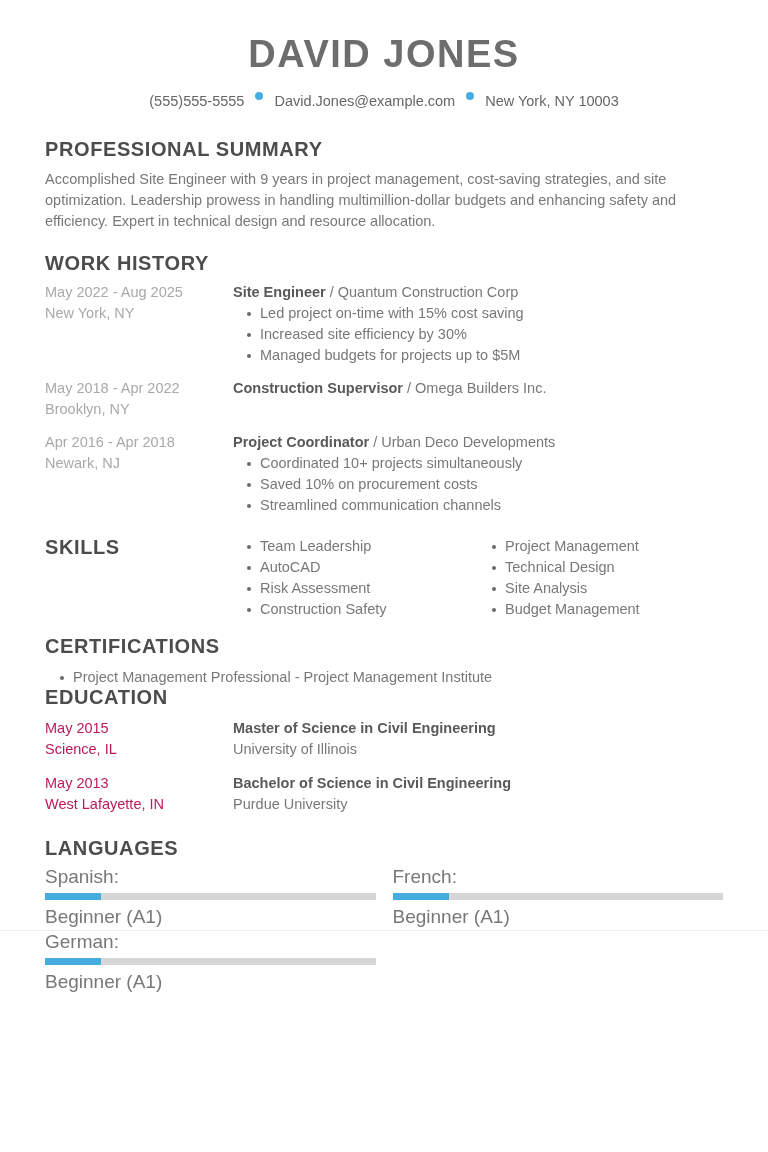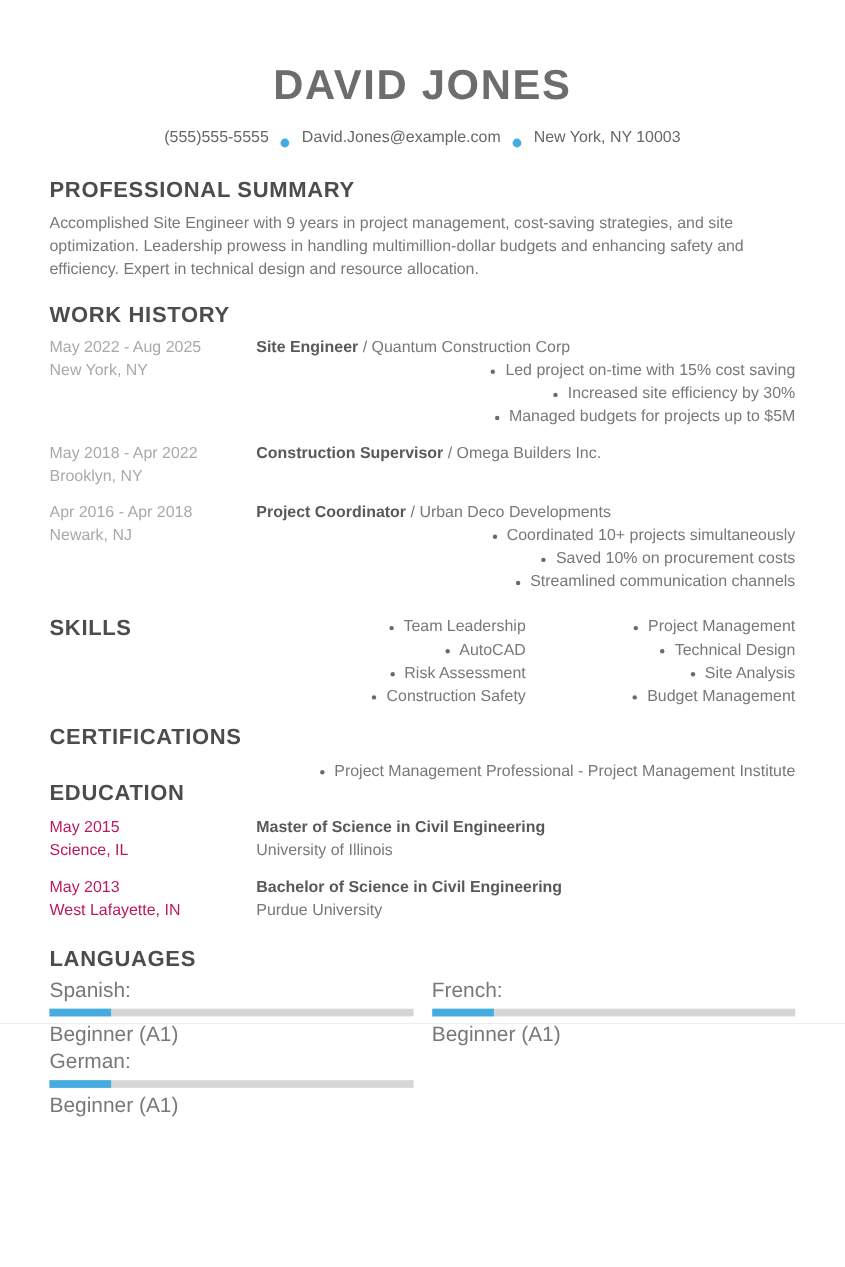--- a/index.html
+++ b/index.html
@@ -6,41 +6,41 @@
   html, body { background: #ffffff; }
   body {
     width: 768px; height: 1152px;
     font-family: "Liberation Sans", sans-serif;
     position: relative;
     overflow: hidden;
     color: #787878;
   }
   .page {
     width: 768px; height: 936px;
-    padding: 56px 45px 0 45px;
+    padding: 32px 45px 0 45px;
     position: relative;
     background: #ffffff;
   }
   .page-edge {
     position: absolute; left: 0; right: 0; bottom: 5px;
     border-top: 1px solid #ededed;
   }
 
   
   .name {
     text-align: center;
     font-size: 38px;
     font-weight: bold;
     letter-spacing: 1.5px;
     color: #6d6d6d;
     line-height: 44px;
   }
   .contact {
     margin-top: 16px;
-    display: flex; justify-content: center; align-items: flex-end;
+    display: flex; justify-content: center; align-items: flex-start;
     gap: 11px;
     font-size: 14.5px;
     color: #666666;
     line-height: 18px;
   }
   .dot-sep {
     width: 8px; height: 8px; border-radius: 50%;
     background: #45ace0;
     flex: 0 0 auto;
   }
@@ -68,21 +68,21 @@
   .job-row {
     display: grid;
     grid-template-columns: 188px 1fr;
     margin-bottom: 12px;
   }
   .job-meta { color: #a9a9a9; font-size: 14.5px; line-height: 21px; }
   .job-body { font-size: 14.5px; line-height: 21px; }
   .job-titleline { line-height: 21px; color: #787878; }
   .job-title, .edu-degree { font-weight: bold; color: #595959; }
   .bullet-list { list-style: none; padding-left: 14px; }
-  .bullet-item { display: flex; align-items: flex-start; line-height: 21px; justify-content: flex-end; }
+  .bullet-item { display: flex; align-items: flex-start; line-height: 21px; }
   .bullet-dot {
     width: 4px; height: 4px; border-radius: 50%;
     background: #6a6a6a;
     margin: 9px 9px 0 0;
     flex: 0 0 auto;
   }
 
   
   .skills-section {
     margin-top: 20px;

